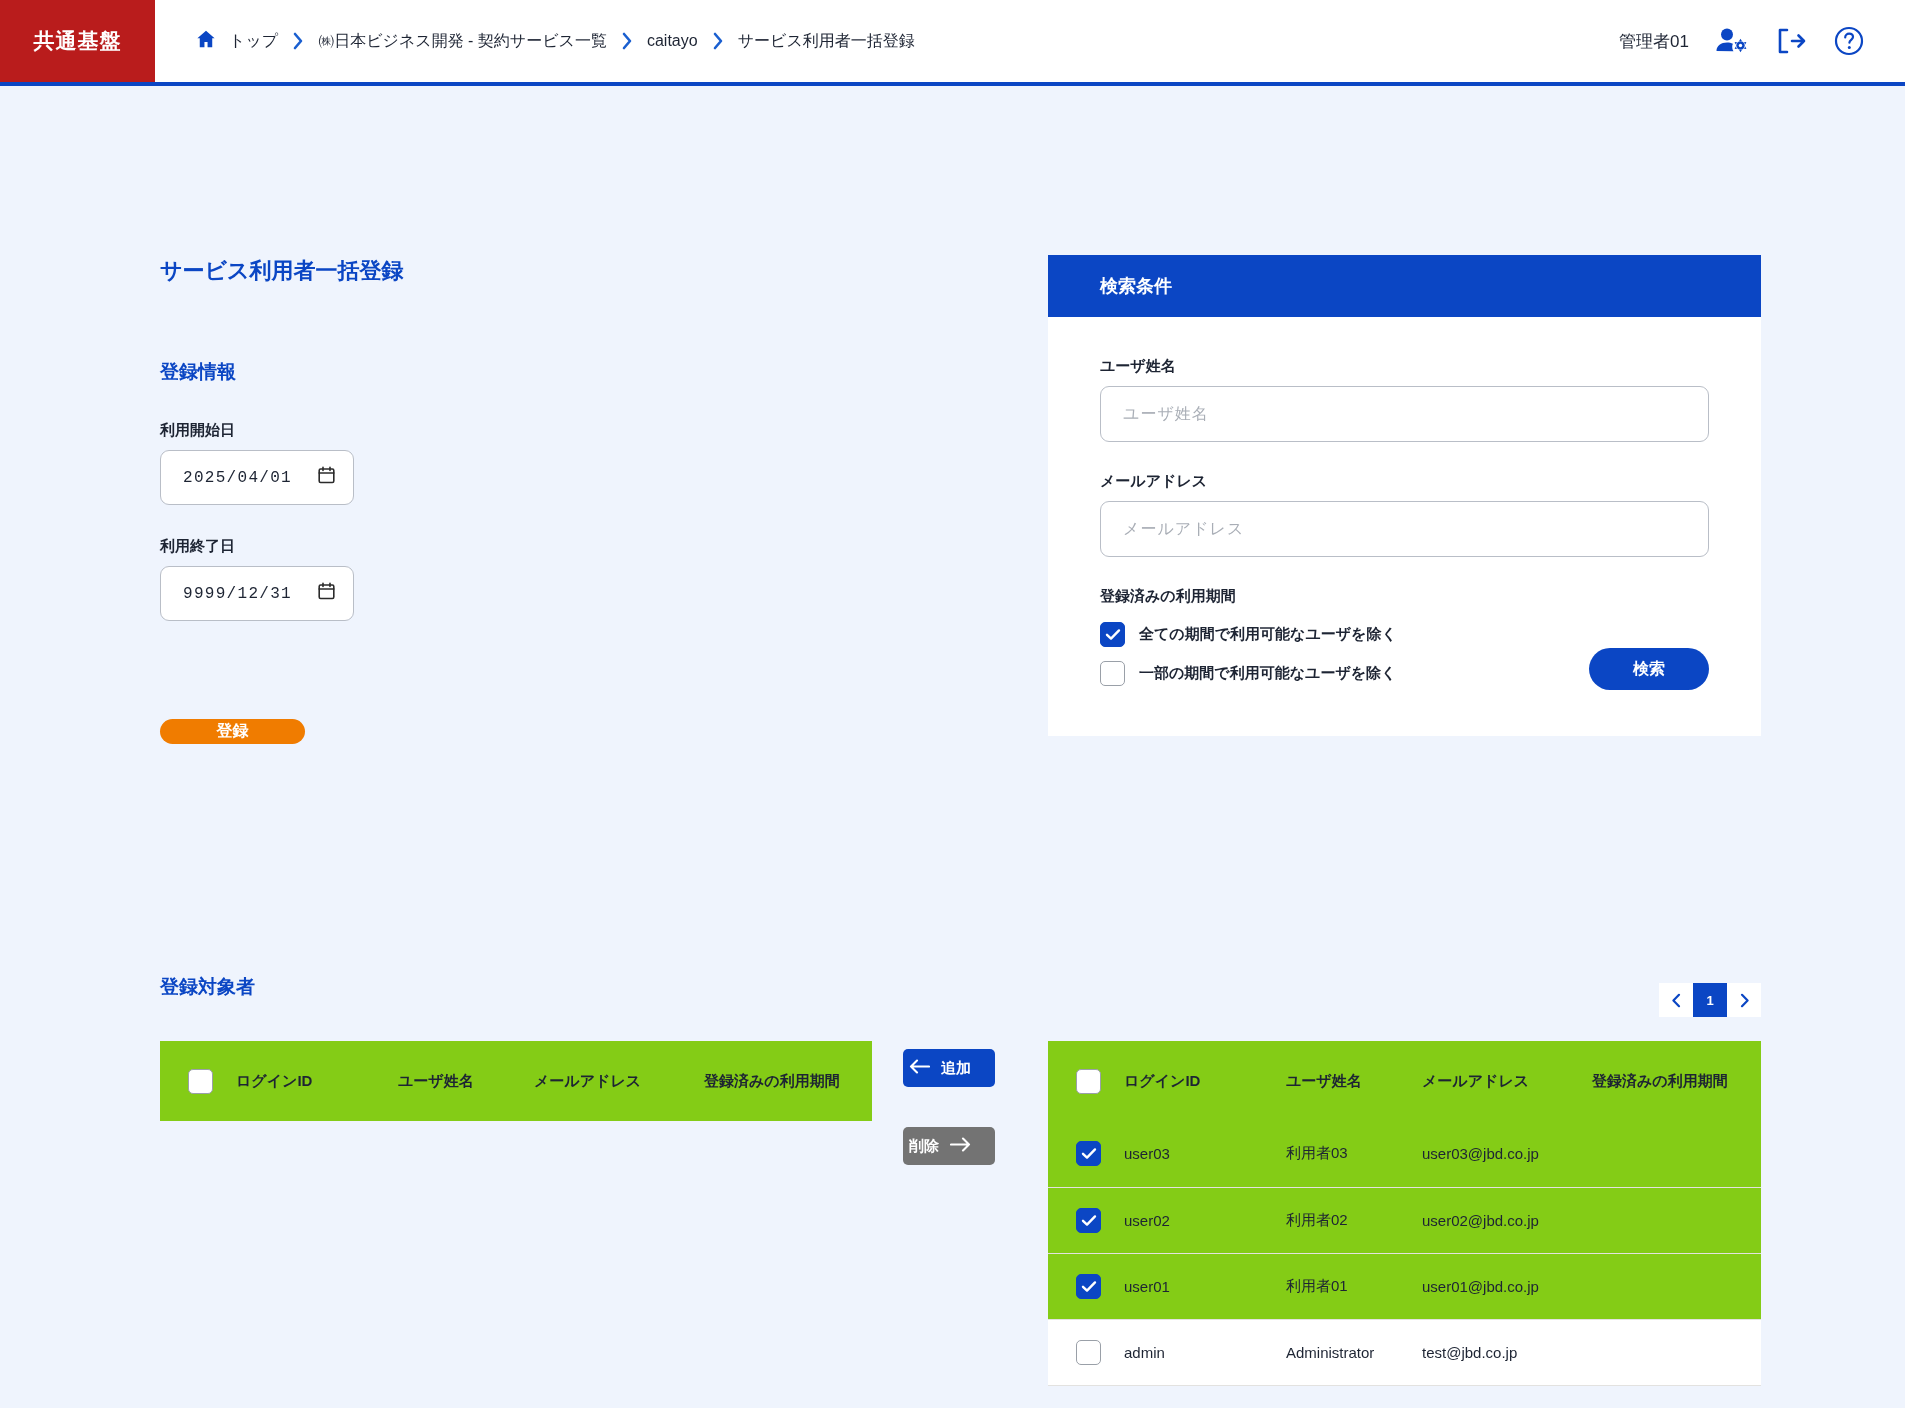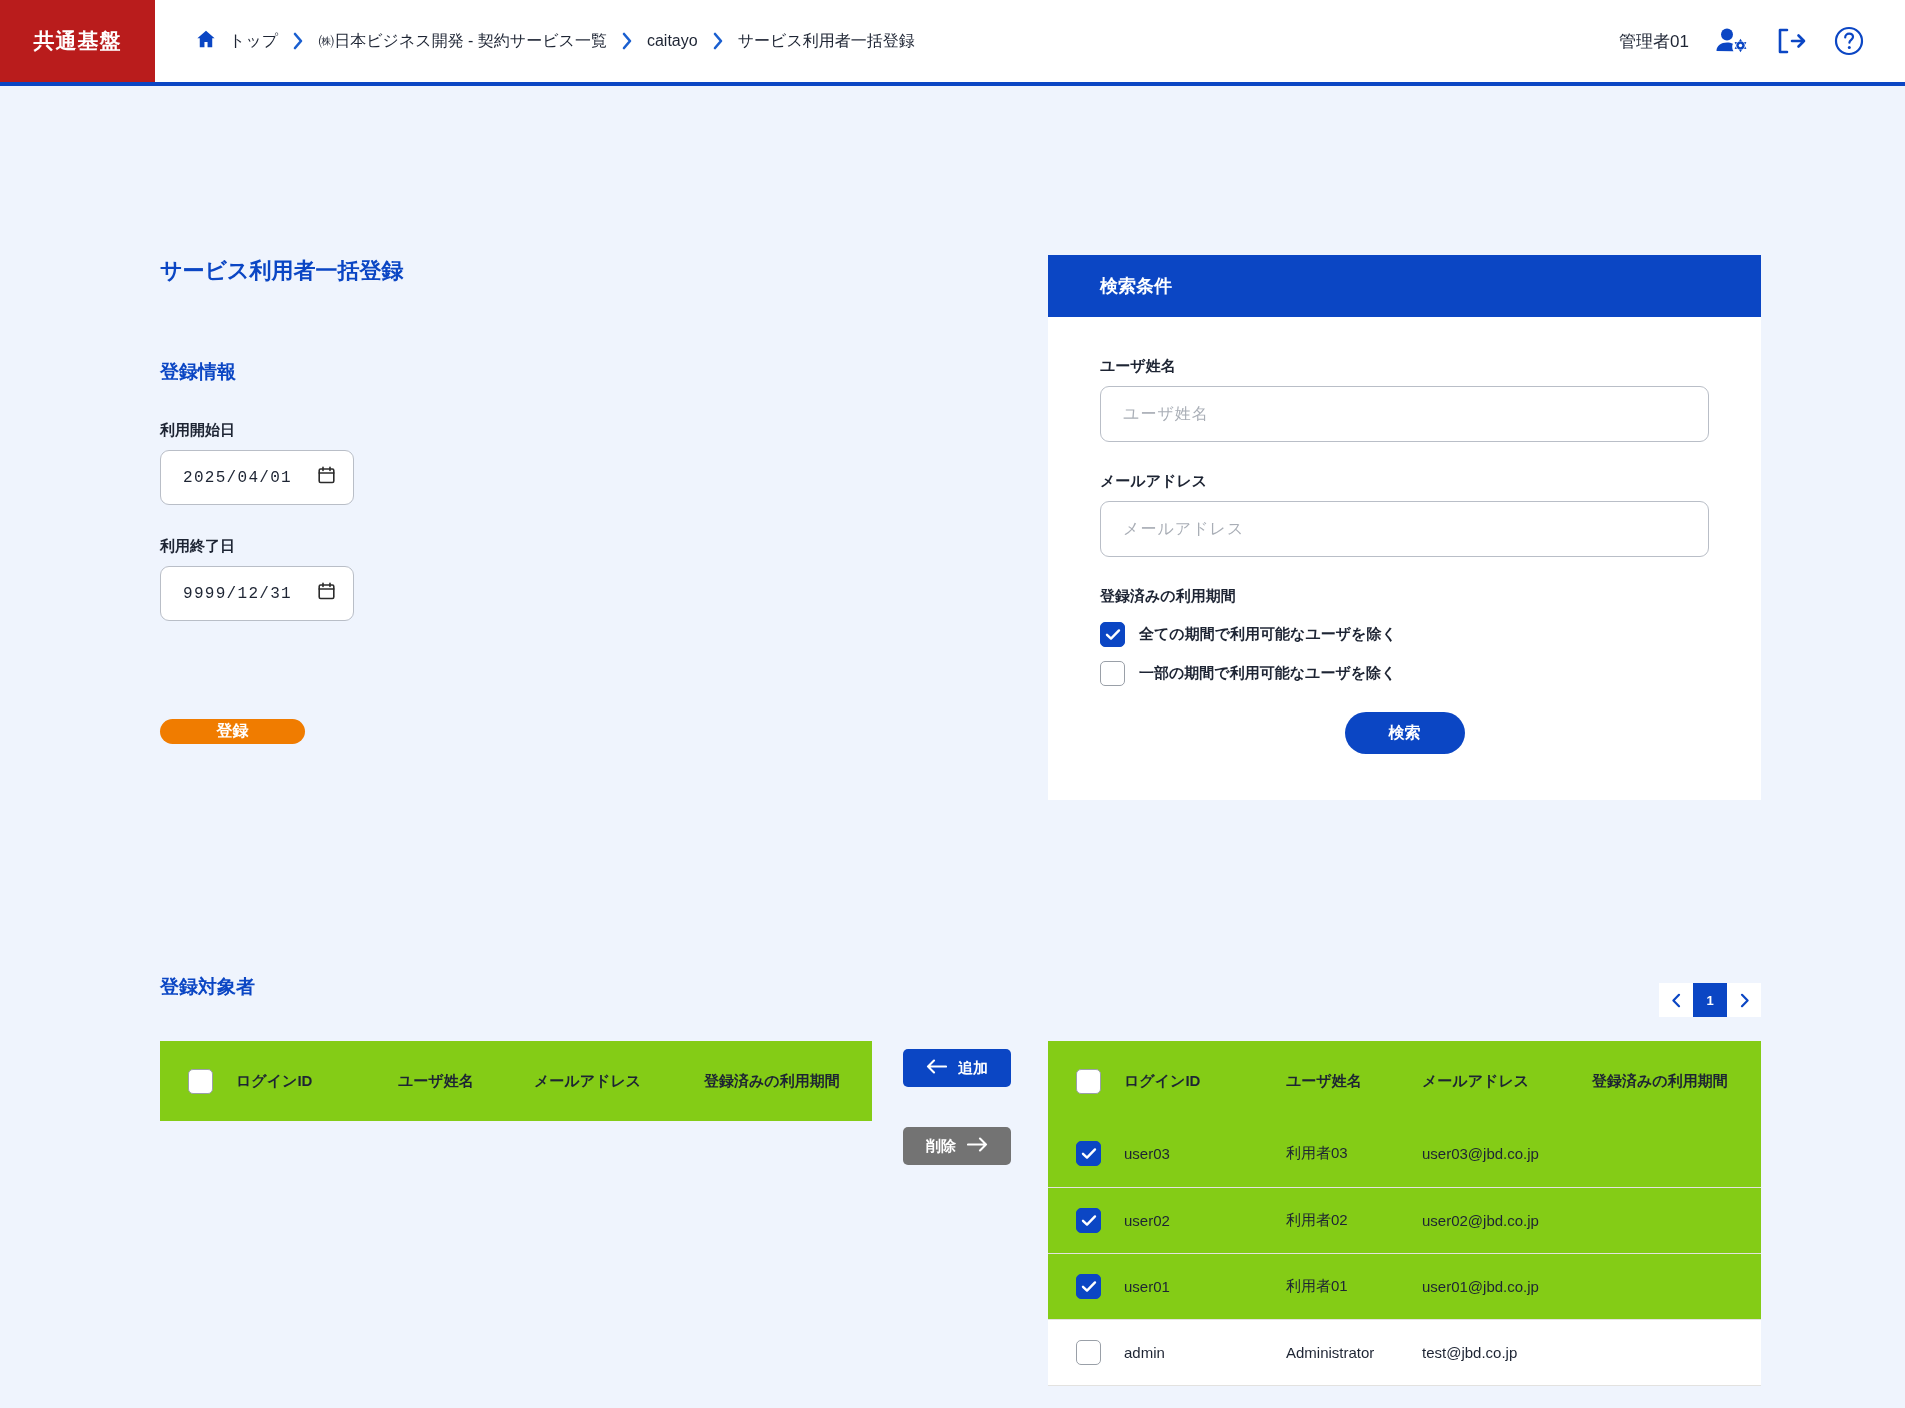--- a/index.html
+++ b/index.html
@@ -122,21 +122,21 @@
     border: 1px solid #b9bec7; border-radius: 9px;
     background: #ffffff;
     padding: 0 22px;
     font-size: 16px;
     font-family: inherit;
     color: #1d2433;
   }
   .s-input::placeholder { color: #a9aeb6; letter-spacing: 1px; }
   .s-group { margin-bottom: 30px; }
   .cond-label { font-size: 15px; font-weight: bold; margin-bottom: 16px; }
-  .cond-row { display: flex; align-items: flex-start; justify-content: space-between; flex-direction: column; }
+  .cond-row { display: flex; align-items: flex-start; justify-content: space-between; }
   .cb-list { display: flex; flex-direction: column; gap: 14px; }
   .cb-item { display: flex; align-items: center; gap: 14px; cursor: pointer; }
   .cb {
     width: 25px; height: 25px; border-radius: 5px;
     border: 1px solid #9aa0a8; background: #ffffff;
     flex: none; display: flex; align-items: center; justify-content: center;
   }
   .cb.checked { background: #0b46c4; border-color: #0b46c4; }
   .cb-text { font-size: 15px; font-weight: bold; color: #1d2433; }
   .search-btn {
@@ -189,22 +189,22 @@
   }
   .tbl tbody tr.sel td { background: #84cc16; }
   .tbl tbody tr.plain td { background: #ffffff; }
   .empty-body { height: 0; background: transparent; }
 
   .mid-btns {
     position: absolute; left: 903px; top: 963px;
     display: flex; flex-direction: column; gap: 40px;
   }
   .mid-btn {
-    width: 108px; height: 38px;
-    display: flex; align-items: center; justify-content: center; gap: 11px;
+    width: 92px; height: 38px;
+    display: flex; align-items: center; justify-content: flex-start; gap: 11px;
     border: none; border-radius: 5px;
     font-size: 15px; font-weight: bold; font-family: inherit;
     cursor: pointer;
   }
   .mid-btn.add { background: #0b46c4; color: #ffffff; }
   .mid-btn.del { background: #737373; color: #ffffff; cursor: default; }
 </style>
 </head>
 <body>
 

